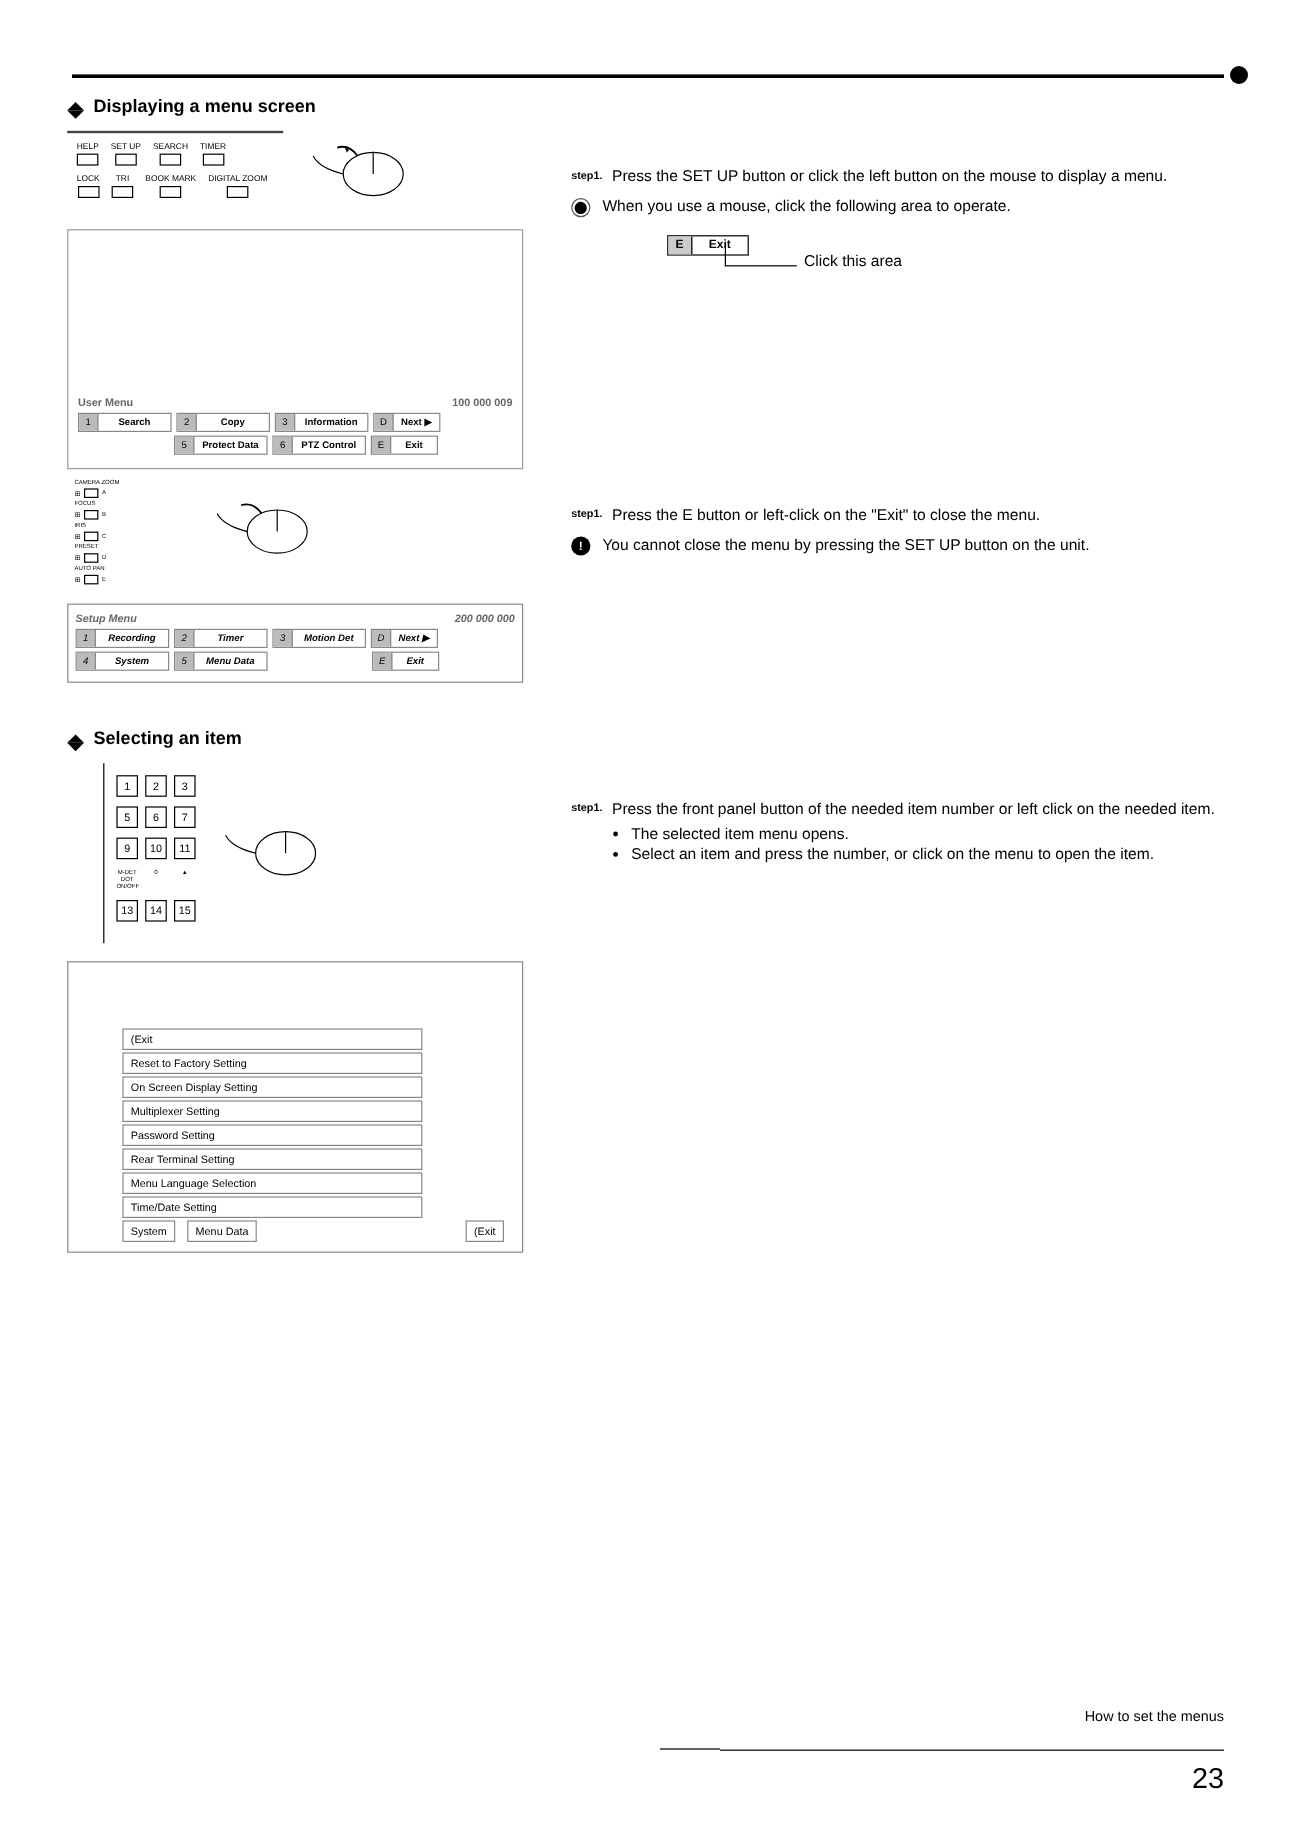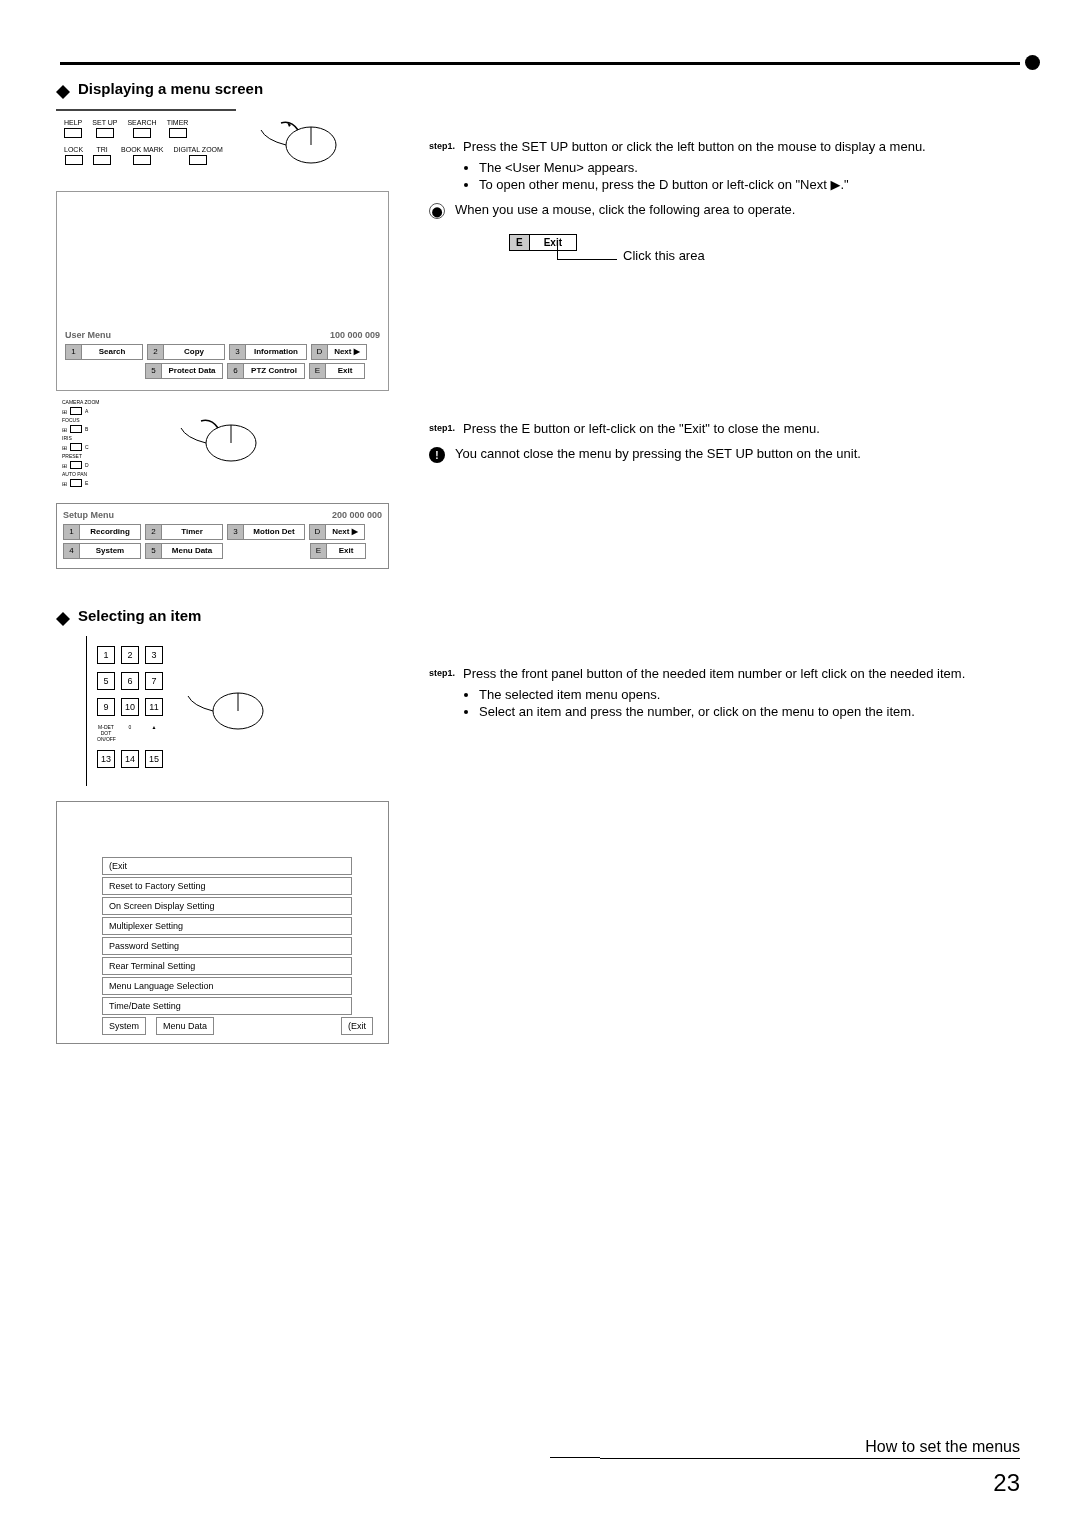--- a/index.html
+++ b/index.html
@@ -55,21 +55,21 @@
       height: 0;
       border-left: 7px solid transparent;
       border-right: 7px solid transparent;
       border-top: 7px solid #000;
     }
     .two-col {
       display: flex;
       gap: 40px;
     }
     .left-col {
-      width: 333px;
+      width: 380px;
     }
     .right-col {
       flex: 1;
       padding-top: 30px;
     }
     .panel-row {
       display: flex;
       align-items: center;
       gap: 20px;
     }
@@ -227,20 +227,21 @@
     .click-label {
       font-size: 13px;
       margin-left: 6px;
       margin-top: 14px;
     }
     .setup-menu-box {
       border: 1px solid #888;
       padding: 6px;
       font-size: 9px;
       margin-top: 8px;
+      font-style: italic;
     }
     .keypad-row {
       display: flex;
       gap: 10px;
       align-items: center;
     }
     .keypad {
       font-size: 7px;
       text-align: center;
       padding: 10px;
@@ -284,22 +285,22 @@
       padding: 3px 6px;
       font-size: 9px;
     }
     .footer {
       position: absolute;
       bottom: 30px;
       right: 60px;
       text-align: right;
     }
     .footer-title {
-      font-size: 16px;
-      margin-bottom: 2px;
+      font-size: 12px;
+      margin-bottom: 21px;
     }
     .footer-line {
       border-bottom: 1px solid #000;
       width: 420px;
       margin-bottom: 10px;
       margin-left: auto;
       position: relative;
     }
     .footer-line::before {
       content: '';
@@ -401,24 +402,20 @@
           </div>
         </div>
       </div>
     </div>
 
     <div class="right-col">
       <div class="step-line">
         <span class="step-badge">step1.</span>
         <span class="step-text">Press the SET UP button or click the left button on the mouse to display a menu.</span>
       </div>
-      <ul class="bullet-list">
-        <li>The &lt;User Menu&gt; appears.</li>
-        <li>To open other menu, press the D button or left-click on "Next ▶."</li>
-      </ul>
       <div class="note-line">
         <span class="note-icon">⬤</span>
         <span>When you use a mouse, click the following area to operate.</span>
       </div>
       <div class="exit-diagram">
         <div class="exit-btn-box">
           <span class="num">E</span>
           <span class="lbl">Exit</span>
         </div>
         <div class="click-pointer"></div>

